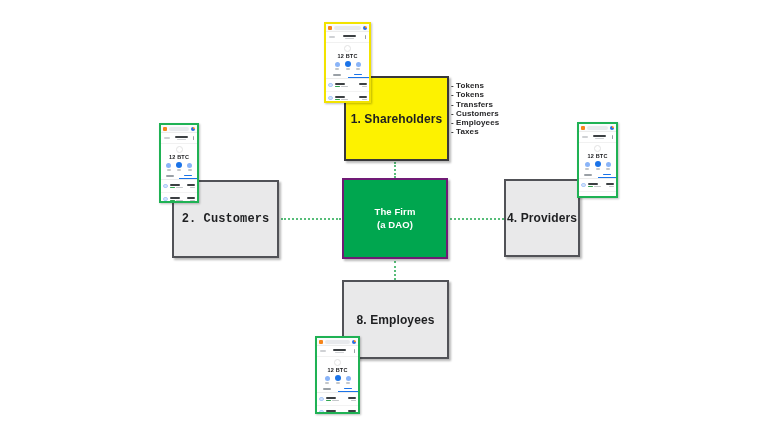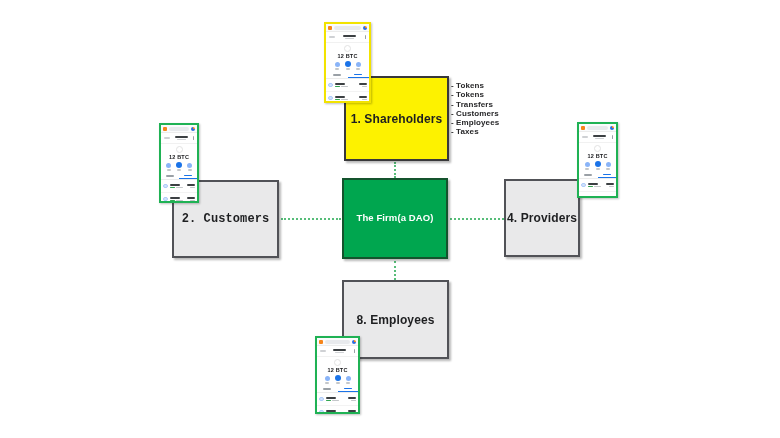--- a/index.html
+++ b/index.html
@@ -12,21 +12,21 @@
   body{font-family:"Liberation Sans","DejaVu Sans",sans-serif;}
   .canvas{position:relative;width:780px;height:438px;background:#ffffff;overflow:hidden;}
 
   
   .box{position:absolute;display:flex;align-items:center;justify-content:center;
        text-align:center;z-index:2;box-shadow:1.5px 1.5px 2px rgba(0,0,0,.28);}
   .box .lbl{font-size:12px;font-weight:bold;color:#1e1f21;letter-spacing:.1px;}
   .box--shareholders{left:344px;top:76px;width:105px;height:85px;
        background:var(--shareholders);border:2px solid #38383a;}
   .box--firm{left:342px;top:178px;width:106px;height:81px;
-       background:var(--firm);border:2px solid #14532d;flex-direction:row;}
+       background:var(--firm);border:2px solid #701a75;flex-direction:column;}
   .box--firm .lbl{color:#ffffff;font-size:9.5px;line-height:12.5px;font-weight:bold;}
   .box--gray{background:var(--neutral);border:2px solid #515257;}
   .box--customers{left:172px;top:180px;width:107px;height:78px;font-family:Liberation Mono, monospace;}
   .box--providers{left:504px;top:179px;width:76px;height:78px;}
   .box--employees{left:342px;top:280px;width:107px;height:79px;}
 
   
   .feature-list{position:absolute;left:451px;top:81px;z-index:2;}
   .feature-list div{font-size:8px;line-height:9.3px;font-weight:bold;color:#272729;letter-spacing:.1px;}
 

